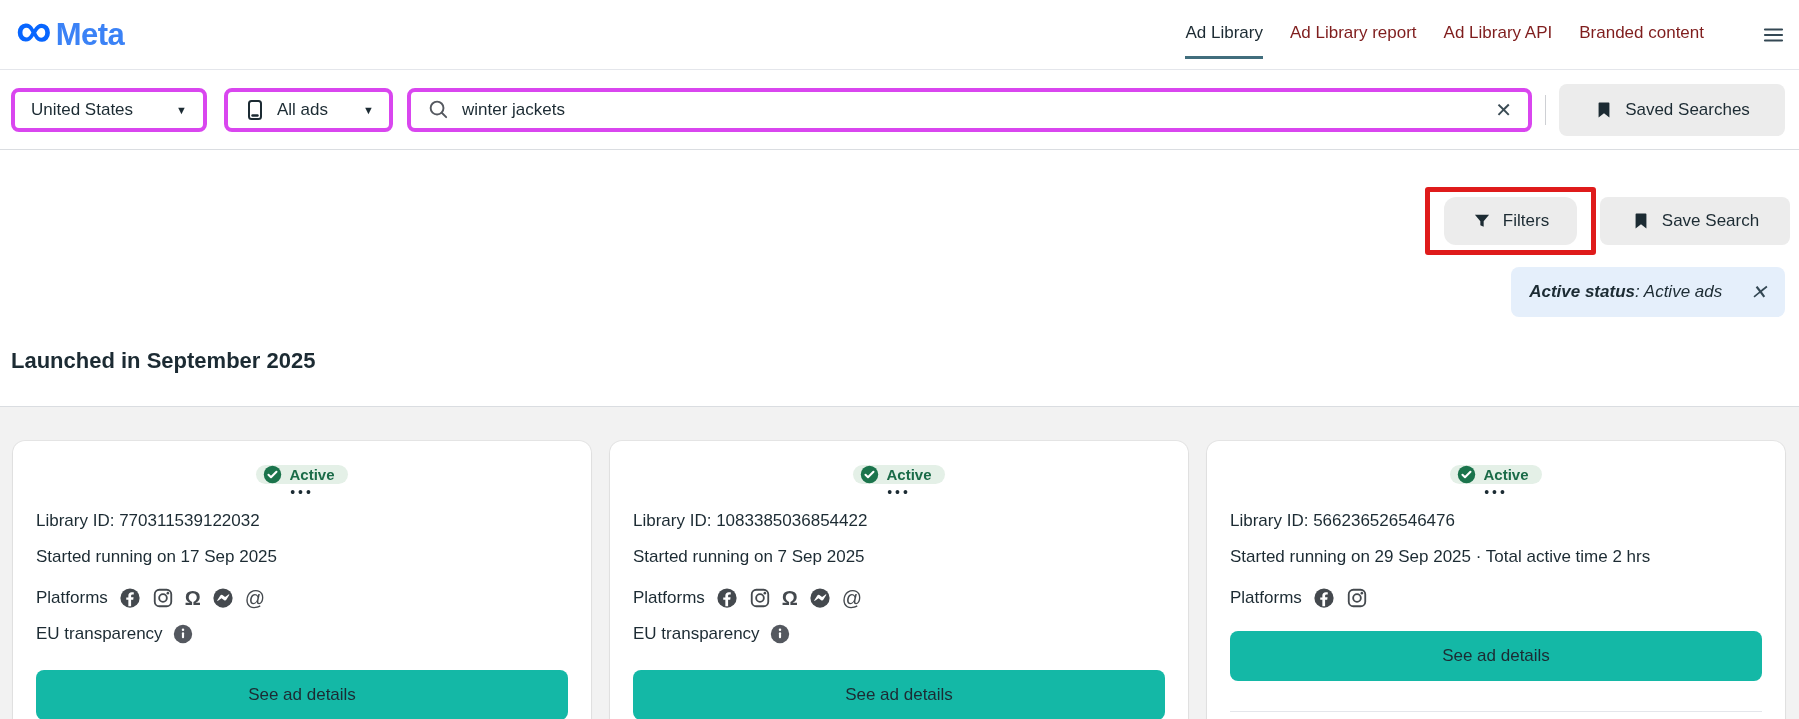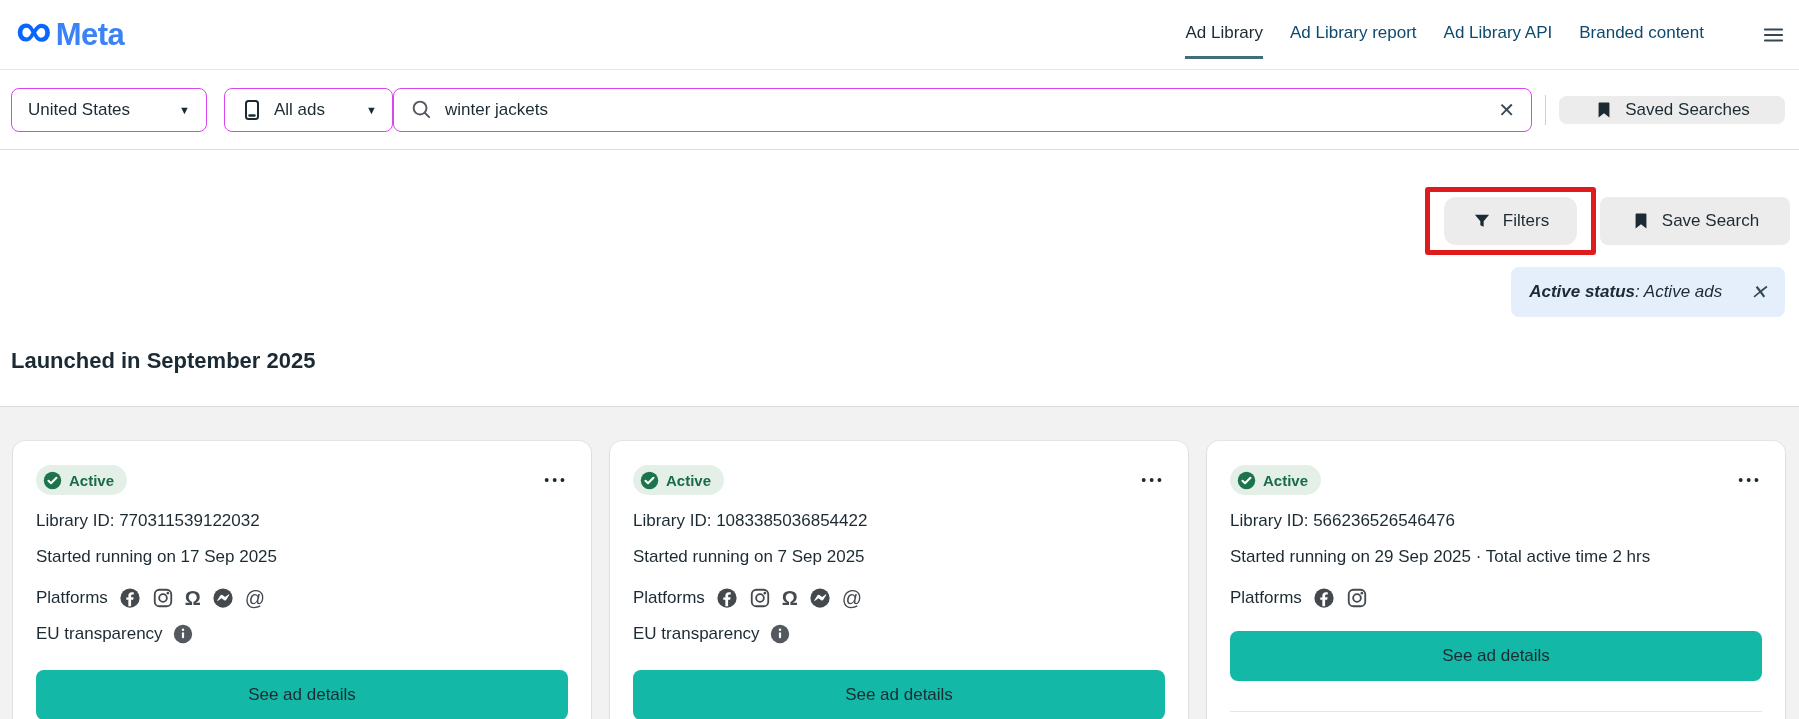--- a/index.html
+++ b/index.html
@@ -26,49 +26,49 @@
     font-size: 50px;
     font-weight: 700;
     line-height: 0.7;
     margin-top: -8px;
   }
   .logo-text { font-size: 31px; font-weight: 700; color: #3b82f6; letter-spacing: -0.5px; }
 
   .nav { margin-left: auto; display: flex; align-items: flex-start; gap: 27px; }
   .nav-item {
     font-size: 17px;
-    color: #0c4a6e;
+    color: #7f1d1d;
     cursor: pointer;
     padding-bottom: 13px;
     margin-bottom: -16px;
     border-bottom: 3px solid transparent;
     white-space: nowrap;
   }
   .nav-item.active { color: #1c2b33; border-bottom-color: #416e7d; }
   .hamburger { margin-left: 30px; cursor: pointer; display: flex; align-items: center; }
 
   
   .search-row {
     height: 80px;
     display: flex;
     align-items: center;
     padding: 0 14px 0 11px;
     border-bottom: 1px solid #dadde1;
     background: #fff;
   }
   .control {
     height: 44px;
-    border: 1px solid #d946ef;
+    border: 4px solid #d946ef;
     border-radius: 8px;
     display: flex;
     align-items: center;
     background: #fff;
   }
   .dd-country { width: 196px; padding: 0 16px; margin-right: 17px; justify-content: space-between; cursor: pointer; }
-  .dd-adtype { width: 169px; padding: 0 15px; gap: 10px; cursor: pointer; }
+  .dd-adtype { width: 169px; padding: 0 15px; margin-right: 14px; gap: 10px; cursor: pointer; }
   .dd-adtype .caret { margin-left: auto; }
   .caret { font-size: 11px; color: #1c2b33; }
   .searchbox { flex: 1; padding: 0 16px; gap: 12px; }
   .searchbox input {
     flex: 1;
     border: none;
     outline: none;
     font-family: "Liberation Sans", sans-serif;
     font-size: 17px;
     color: #1c2b33;
@@ -81,21 +81,21 @@
     align-items: center;
     justify-content: center;
     gap: 11px;
     background: #ececec;
     border-radius: 8px;
     font-size: 17px;
     color: #1c2b33;
     cursor: pointer;
     white-space: nowrap;
   }
-  .saved-searches { width: 226px; height: 28px; }
+  .saved-searches { width: 226px; height: 52px; }
 
   
   .toolbar-row {
     display: flex;
     justify-content: flex-end;
     align-items: center;
     margin-top: 37px;
     padding-right: 9px;
   }
   .red-annotation {
@@ -136,21 +136,21 @@
   }
   .card {
     width: 578px;
     flex: none;
     height: 600px;
     background: #fff;
     border-radius: 12px;
     box-shadow: 0 0 0 1px rgba(0,0,0,0.05), 0 1px 2px rgba(0,0,0,0.08);
     padding: 24px 23px;
   }
-  .badge-row { display: flex; justify-content: space-between; align-items: center; height: 30px; }
+  .badge-row { display: flex; justify-content: space-between; align-items: center; height: 30px; flex-direction: column; }
   .badge {
     height: 30px;
     background: #e4f0e7;
     border-radius: 15px;
     display: inline-flex;
     align-items: center;
     gap: 7px;
     padding: 0 13px 0 7px;
   }
   .badge-label { font-size: 15px; font-weight: 700; color: #1a6b48; }

